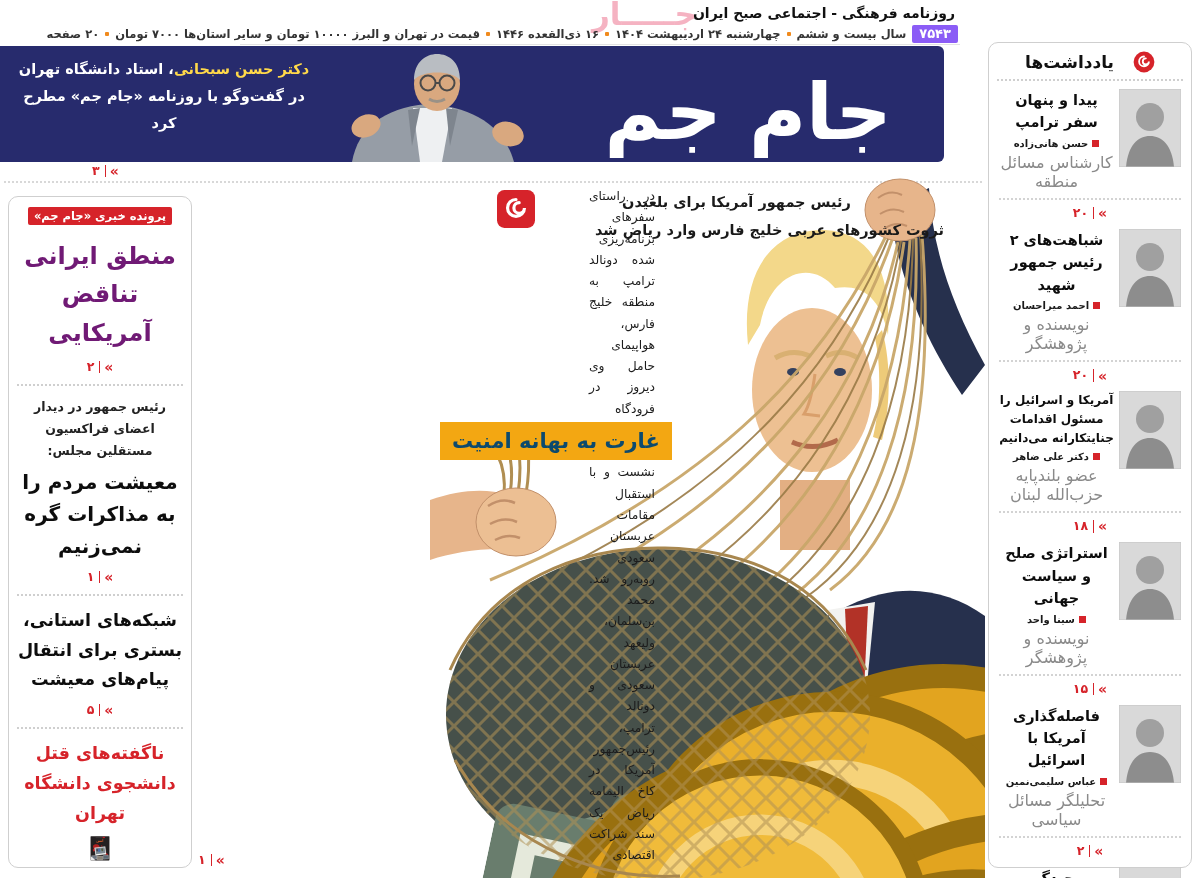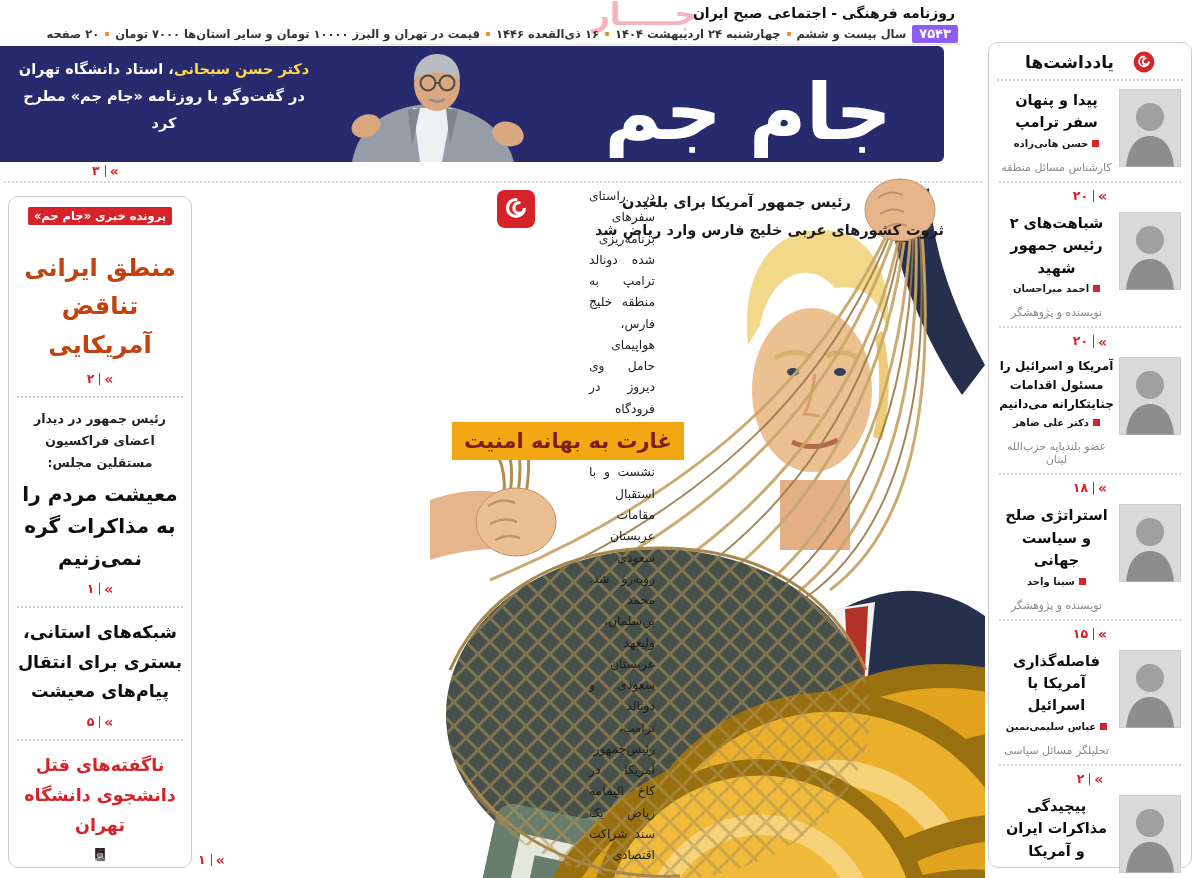--- a/index.html
+++ b/index.html
@@ -31,49 +31,49 @@
   .pmark b{padding-right:5px;border-right:1.5px solid #d6232a;margin-right:4px;font-weight:900;}
   .pmark .arr{font-size:14px;}
   .banner-pmark{position:absolute;left:92px;top:164px;}
   .lead-pmark{position:absolute;left:198px;top:853px;}
 
   
   .leftcol{position:absolute;left:8px;top:196px;width:184px;height:672px;border:1px solid #cfcfcf;border-radius:10px;padding:10px 8px 6px;display:flex;flex-direction:column;align-items:center;text-align:center;}
   .red-label{background:#d6232a;color:#fff;font-weight:800;border-radius:2px;padding:2px 6px;margin-bottom:4px;display:inline-block;}
   .red-label.l1{font-size:11.5px;}
   .red-label.l2{font-size:9.6px;}
-  .lc-title1{font-size:24px;font-weight:900;color:#c2410c;line-height:1.6;margin-top:20px;}
+  .lc-title1{font-size:24px;font-weight:900;color:#701a75;line-height:1.6;margin-top:8px;}
   .lc-kicker{font-size:12.5px;font-weight:800;color:#222;line-height:1.75;margin-top:10px;}
   .lc-title2{font-size:20px;font-weight:900;color:#0d0d0d;line-height:1.6;margin-top:4px;}
   .lc-title3{font-size:17.5px;font-weight:900;color:#0d0d0d;line-height:1.7;margin-top:10px;}
   .lc-title4{font-size:17.5px;font-weight:900;color:#d6232a;line-height:1.7;margin-top:10px;}
   .lc-sep{width:100%;border-top:2px dotted #cfcfcf;margin:8px 0 0;}
   .lc-mark{margin:8px 0 2px;}
   .bookcover{margin-top:8px;}
 
   
   .sidebar{position:absolute;left:988px;right:8px;top:42px;height:826px;border:1px solid #cfcfcf;border-radius:10px;padding:8px 8px 4px;}
   .sb-head{display:flex;align-items:center;justify-content:center;gap:19px;font-size:17px;font-weight:900;color:#111;padding-bottom:6px;border-bottom:2px dotted #cfcfcf;}
   .sb-item{padding:8px 2px 0;min-height:112px;}
   .sb-row{display:flex;gap:5px;}
   .sb-photo{flex:0 0 62px;}
   .sb-text{flex:1;text-align:center;}
   .sb-title{font-size:14.5px;font-weight:900;color:#0d0d0d;line-height:1.55;}
   .sb-author{font-size:10px;font-weight:800;color:#1a1a1a;margin-top:4px;display:flex;align-items:center;justify-content:center;gap:4px;}
   .sq{width:7px;height:7px;background:#d6232a;display:inline-block;}
-  .sb-role{font-size:11px;color:#8a8a8a;margin-top:12px;}
+  .sb-role{font-size:16px;color:#8a8a8a;margin-top:4px;}
   .sb-sep{border-top:2px dotted #d3d3d3;margin-top:7px;padding:2px 0 0;text-align:center;}
 
   
   .lead-kicker{position:absolute;left:622px;width:322px;top:188px;text-align:left;font-size:14.5px;font-weight:800;color:#1a1a1a;line-height:1.95;z-index:4;direction:rtl;}
   .lead-kicker div{white-space:nowrap;}
   .lead-headline{position:absolute;left:188px;top:212px;width:520px;text-align:right;direction:rtl;font-size:118px;font-weight:900;line-height:1.45;z-index:3;letter-spacing:-3px;white-space:nowrap;}
   .lead-headline .red{color:#e8332a;}
   .lead-headline .blk{color:#101010;}
-  .lead-badge{position:absolute;left:452px;top:422px;background:#f3a712;color:#7f1d1d;font-size:21px;font-weight:900;padding:7px 12px;z-index:4;white-space:nowrap;}
+  .lead-badge{position:absolute;left:440px;top:422px;background:#f3a712;color:#0c4a6e;font-size:21px;font-weight:900;padding:7px 12px;z-index:4;white-space:nowrap;}
   .lead-body{position:absolute;left:393px;width:262px;top:186px;height:684px;overflow:hidden;font-size:12.3px;line-height:1.73;text-align:justify;color:#1c1c1c;z-index:2;direction:rtl;}
   .lead-body .sp{float:left;width:196px;height:566px;margin-top:112px;}
   .body-icon{position:absolute;left:497px;top:190px;z-index:3;}
   .trump-art{position:absolute;left:430px;top:150px;z-index:1;}
 </style>
 </head>
 <body>
 
 <svg width="0" height="0" style="position:absolute">
   <defs>

